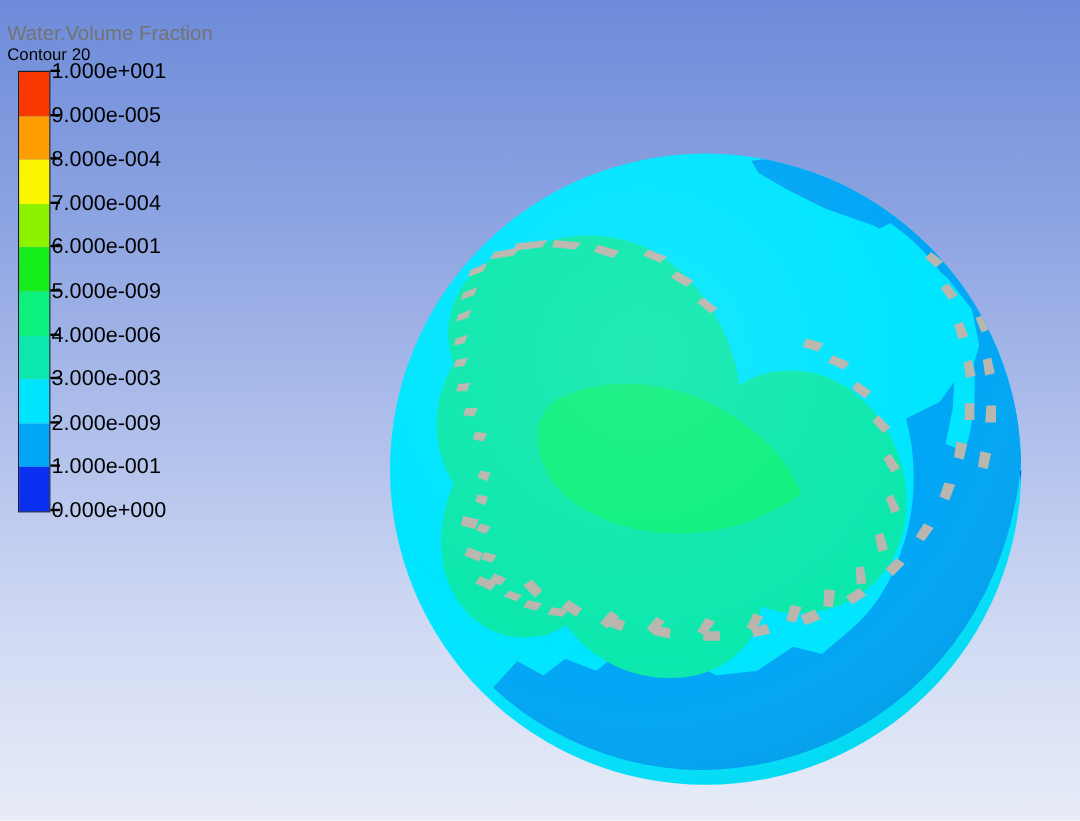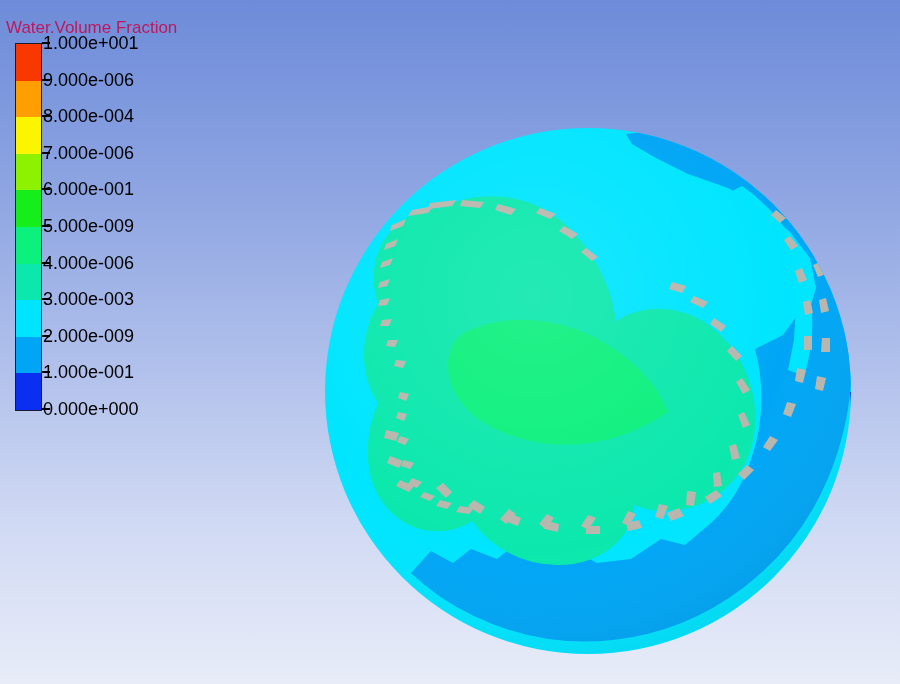--- a/index.html
+++ b/index.html
@@ -36,21 +36,21 @@
     left: 6px;
     top: 18px;
     width: 230px;
     color: #000000;
     user-select: none;
   }
   #legend-title {
     font-size: 17px;
     line-height: 19px;
     letter-spacing: 0px;
-    color: #be185d;
+    color: #737373;
     white-space: nowrap;
   }
   #legend-subtitle {
     font-size: 14px;
     line-height: 16px;
     color: #000000;
     white-space: nowrap;
   }
   #legend-body {
     position: relative;
@@ -259,20 +259,21 @@
         <path d="M390 456 l13 5 -4 7 -12 -5 z"></path>
         <path d="M386 430 l13 3 -3 8 -12 -3 z"></path>
       </g>
 
       <circle cx="588" cy="391" r="263" fill="url(#sphereShade)"></circle>
     </g>
   </svg>
 
   <div id="legend">
     <div id="legend-title">Water.Volume Fraction</div>
+    <div id="legend-subtitle">Contour 20</div>
 
     <div id="legend-body">
       <div id="colorbar">
           <div class="colorbar-band" title="0.9 - 1.0" style="background: rgb(249, 56, 0);"></div>
           <div class="colorbar-band" title="0.8 - 0.9" style="background: rgb(254, 158, 0);"></div>
           <div class="colorbar-band" title="0.7 - 0.8" style="background: rgb(251, 245, 0);"></div>
           <div class="colorbar-band" title="0.6 - 0.7" style="background: rgb(140, 242, 0);"></div>
           <div class="colorbar-band" title="0.5 - 0.6" style="background: rgb(21, 238, 27);"></div>
           <div class="colorbar-band" title="0.4 - 0.5" style="background: rgb(12, 240, 125);"></div>
           <div class="colorbar-band" title="0.3 - 0.4" style="background: rgb(12, 232, 173);"></div>
@@ -280,29 +281,29 @@
           <div class="colorbar-band" title="0.1 - 0.2" style="background: rgb(0, 166, 245);"></div>
           <div class="colorbar-band" title="0.0 - 0.1" style="background: rgb(11, 47, 240);"></div>
         </div>
       <div id="legend-ticks">
           <div class="legend-tick-row" style="top: 0px;">
             <div class="tick-mark"></div>
             <div class="tick-label">1.000e+001</div>
           </div>
           <div class="legend-tick-row" style="top: 36.6px;">
             <div class="tick-mark"></div>
-            <div class="tick-label">9.000e-006</div>
+            <div class="tick-label">9.000e-005</div>
           </div>
           <div class="legend-tick-row" style="top: 73.2px;">
             <div class="tick-mark"></div>
             <div class="tick-label">8.000e-004</div>
           </div>
           <div class="legend-tick-row" style="top: 109.8px;">
             <div class="tick-mark"></div>
-            <div class="tick-label">7.000e-006</div>
+            <div class="tick-label">7.000e-004</div>
           </div>
           <div class="legend-tick-row" style="top: 146.4px;">
             <div class="tick-mark"></div>
             <div class="tick-label">6.000e-001</div>
           </div>
           <div class="legend-tick-row" style="top: 183px;">
             <div class="tick-mark"></div>
             <div class="tick-label">5.000e-009</div>
           </div>
           <div class="legend-tick-row" style="top: 219.6px;">

